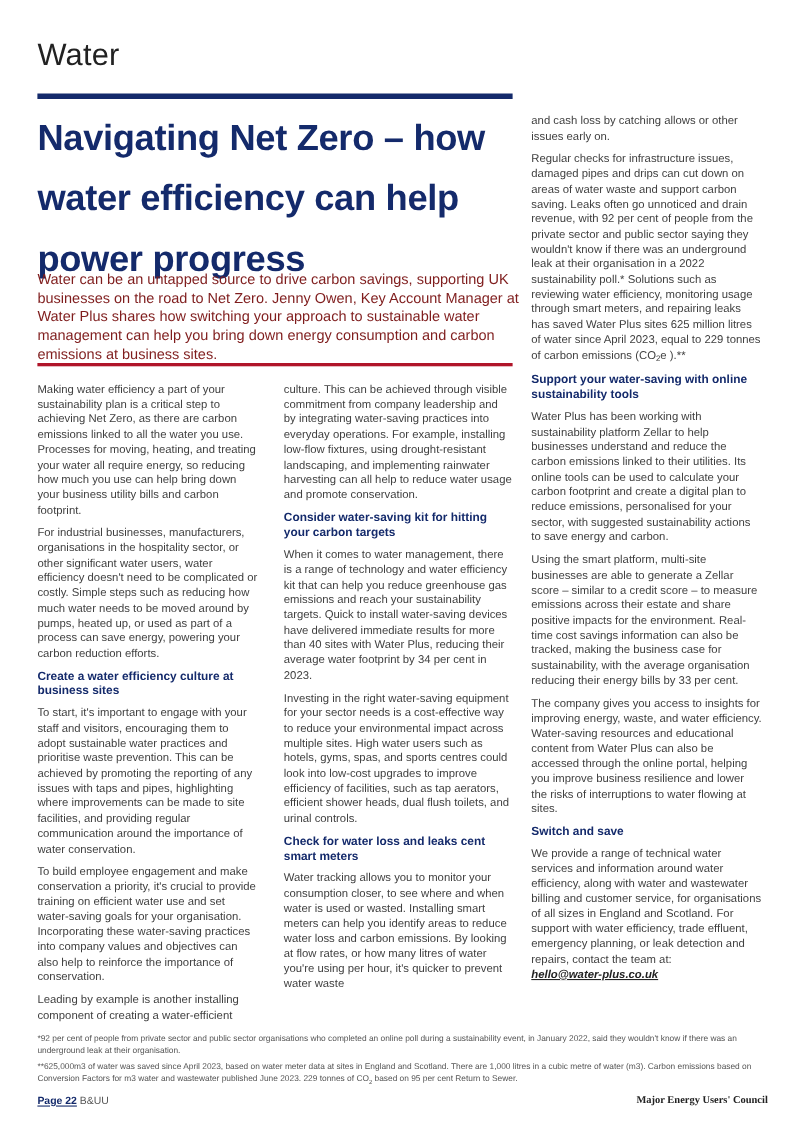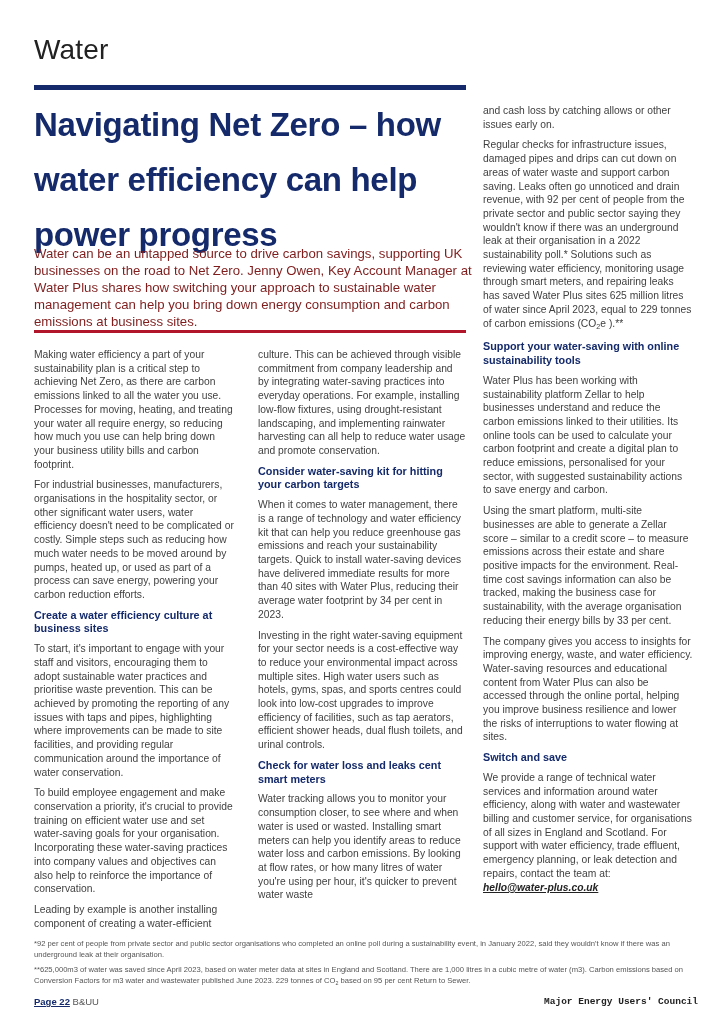--- a/index.html
+++ b/index.html
@@ -17,21 +17,21 @@
   .col h3 { font-size: 10.8px; line-height: 13.8px; color: #142a6b; font-weight: 700; margin: 0 0 6px 0; }
   .col1 { left: 34px; top: 348px; width: 200px; }
   .col2 { left: 258px; top: 348px; width: 208px; }
   .col3 { left: 483px; top: 104px; width: 210px; }
   .email { font-weight: 700; font-style: italic; text-decoration: underline; color: #222; margin-top: 28px; }
 
   .footnotes { position: absolute; left: 34px; top: 938px; width: 660px; font-family: "Liberation Sans", sans-serif; font-size: 7.6px; line-height: 11px; color: #555; }
   .footnotes p { margin-bottom: 4px; }
   .footer-left { position: absolute; left: 34px; top: 996px; font-family: "Liberation Sans", sans-serif; font-size: 9.5px; color: #555; }
   .footer-left .pg { color: #142a6b; font-weight: 700; text-decoration: underline; }
-  .footer-right { position: absolute; right: 26px; top: 996px; font-family: Liberation Mono, monospace; font-size: 9.5px; font-weight: 700; color: #222; }
+  .footer-right { position: absolute; right: 26px; top: 996px; font-family: Liberation Serif, serif; font-size: 9.5px; font-weight: 700; color: #222; }
   sub { font-size: 70%; vertical-align: -2px; }
 </style>
 </head>
 <body>
 
 <div class="section-label">Water</div>
 <div class="rule-top"></div>
 <h1 class="headline">Navigating Net Zero – how water efficiency can help power progress</h1>
 <p class="standfirst">Water can be an untapped source to drive carbon savings, supporting UK businesses on the road to Net Zero. Jenny Owen, Key Account Manager at Water Plus shares how switching your approach to sustainable water management can help you bring down energy consumption and carbon emissions at business sites.</p>
 <div class="rule-red"></div>

